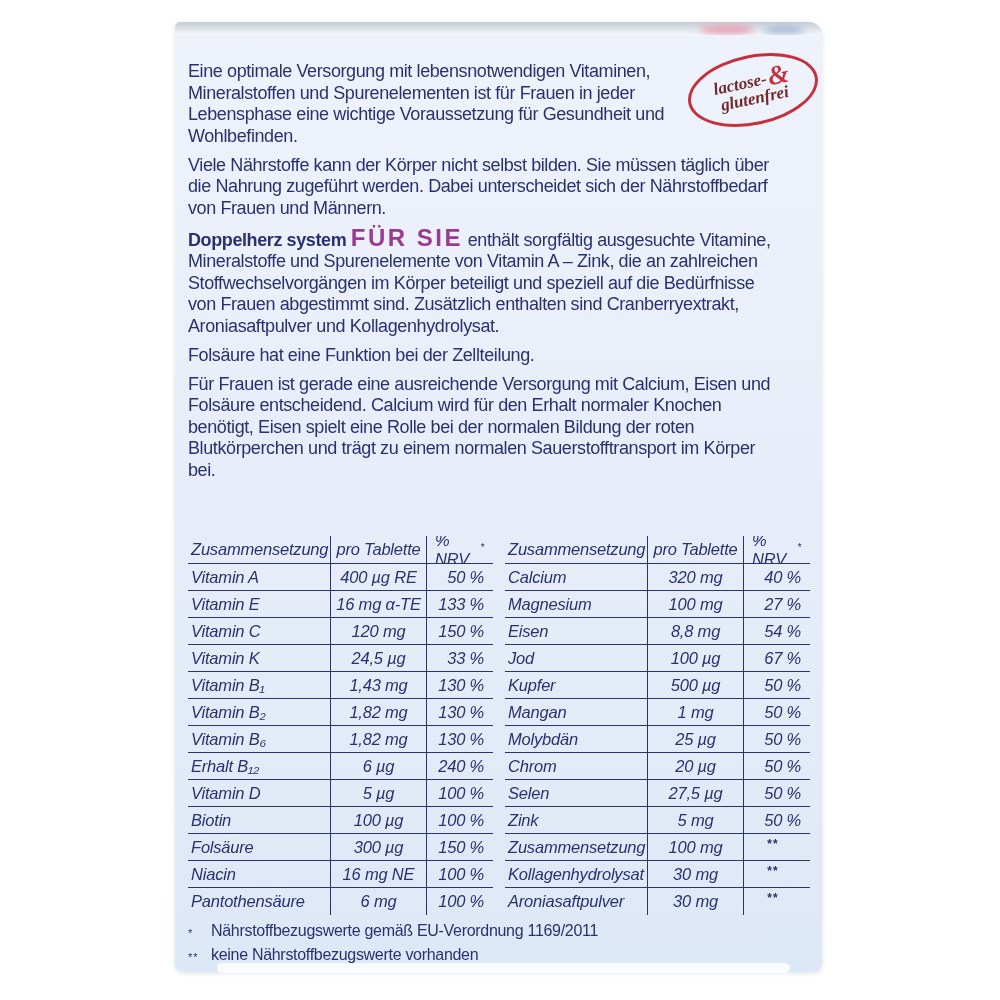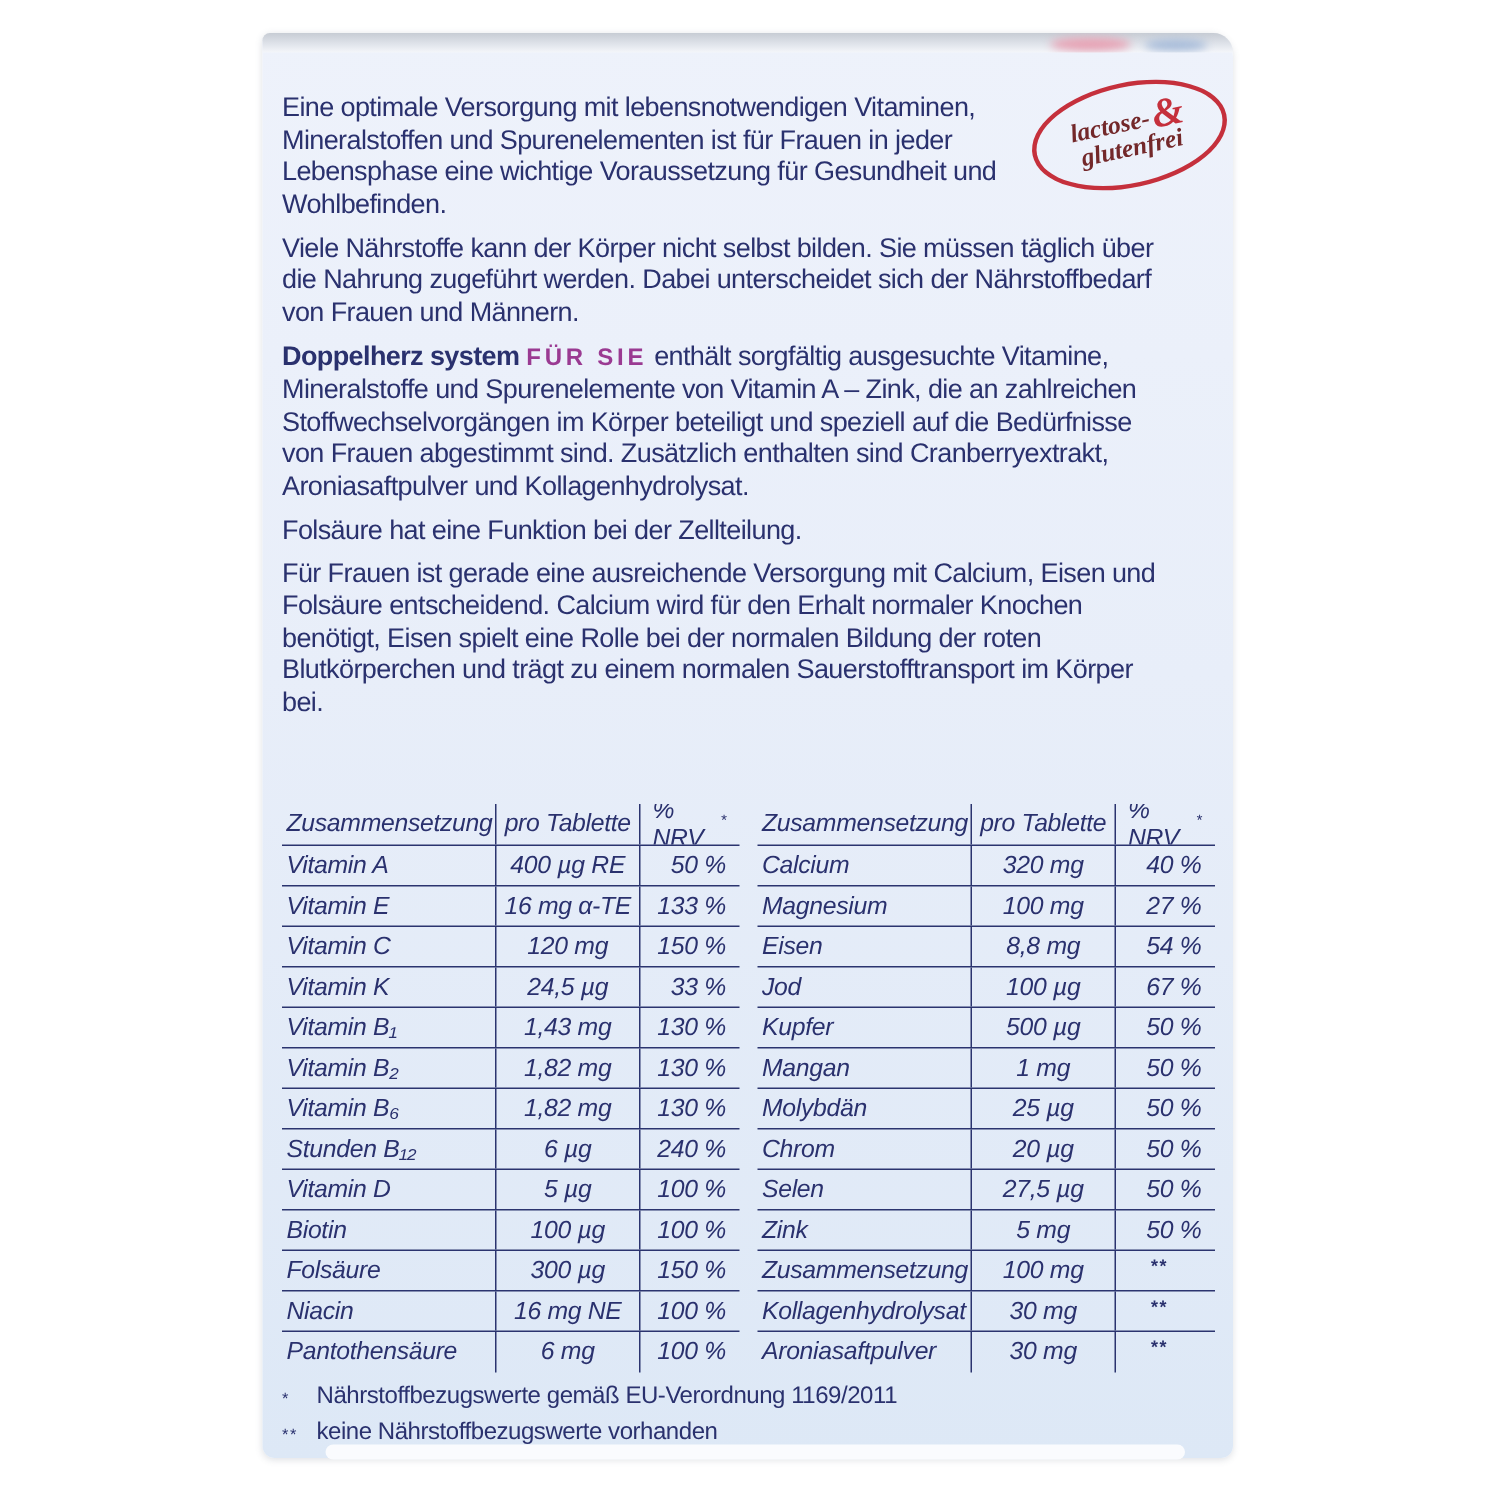--- a/index.html
+++ b/index.html
@@ -39,21 +39,21 @@
     font-family:"Liberation Serif","DejaVu Serif",serif; font-style:italic; font-weight:bold;
     color:#73282a; font-size:17px; line-height:17px; }
   .badge .amp { color:#c5303c; font-size:27px; line-height:10px;
     display:inline-block; margin-left:2px; transform:translateY(2px); }
   
   .content { position:absolute; left:13px; top:39px; width:594px;
     color:#2a316e; font-size:18px; line-height:21.5px; letter-spacing:-0.4px; }
   .content p { margin:0 0 7.5px 0; }
   .content p.first { padding-right:112px; }
   .brand { font-weight:bold; }
-  .fursie { color:#9a3a92; font-weight:bold; letter-spacing:2.5px; font-size:16px; }
+  .fursie { color:#9a3a92; font-weight:bold; letter-spacing:2.5px; font-size:24px; }
   
   .tables { position:absolute; left:13px; top:514px; display:flex; gap:12px;
     color:#2a316e; font-size:16.5px; letter-spacing:-0.2px; }
   .ctable { width:305px; }
   .trow { display:grid; grid-template-columns:142px 96px 67px;
     border-bottom:1.5px solid #2b346f; height:27px; box-sizing:border-box;font-style:italic; }
   .trow.thead { height:28px; }
   .trow:last-child { border-bottom:none; }
   .tc { display:flex; align-items:center; box-sizing:border-box; overflow:hidden; }
   .tc.name { padding-left:3px; }
@@ -137,21 +137,21 @@
           <div class="tc name">Vitamin B₂</div>
           <div class="tc amt">1,82 mg</div>
           <div class="tc nrv">130 %</div>
         </div>
         <div class="trow">
           <div class="tc name">Vitamin B₆</div>
           <div class="tc amt">1,82 mg</div>
           <div class="tc nrv">130 %</div>
         </div>
         <div class="trow">
-          <div class="tc name">Stunden B₁₂</div>
+          <div class="tc name">Erhalt B₁₂</div>
           <div class="tc amt">6 µg</div>
           <div class="tc nrv">240 %</div>
         </div>
         <div class="trow">
           <div class="tc name">Vitamin D</div>
           <div class="tc amt">5 µg</div>
           <div class="tc nrv">100 %</div>
         </div>
         <div class="trow">
           <div class="tc name">Biotin</div>

